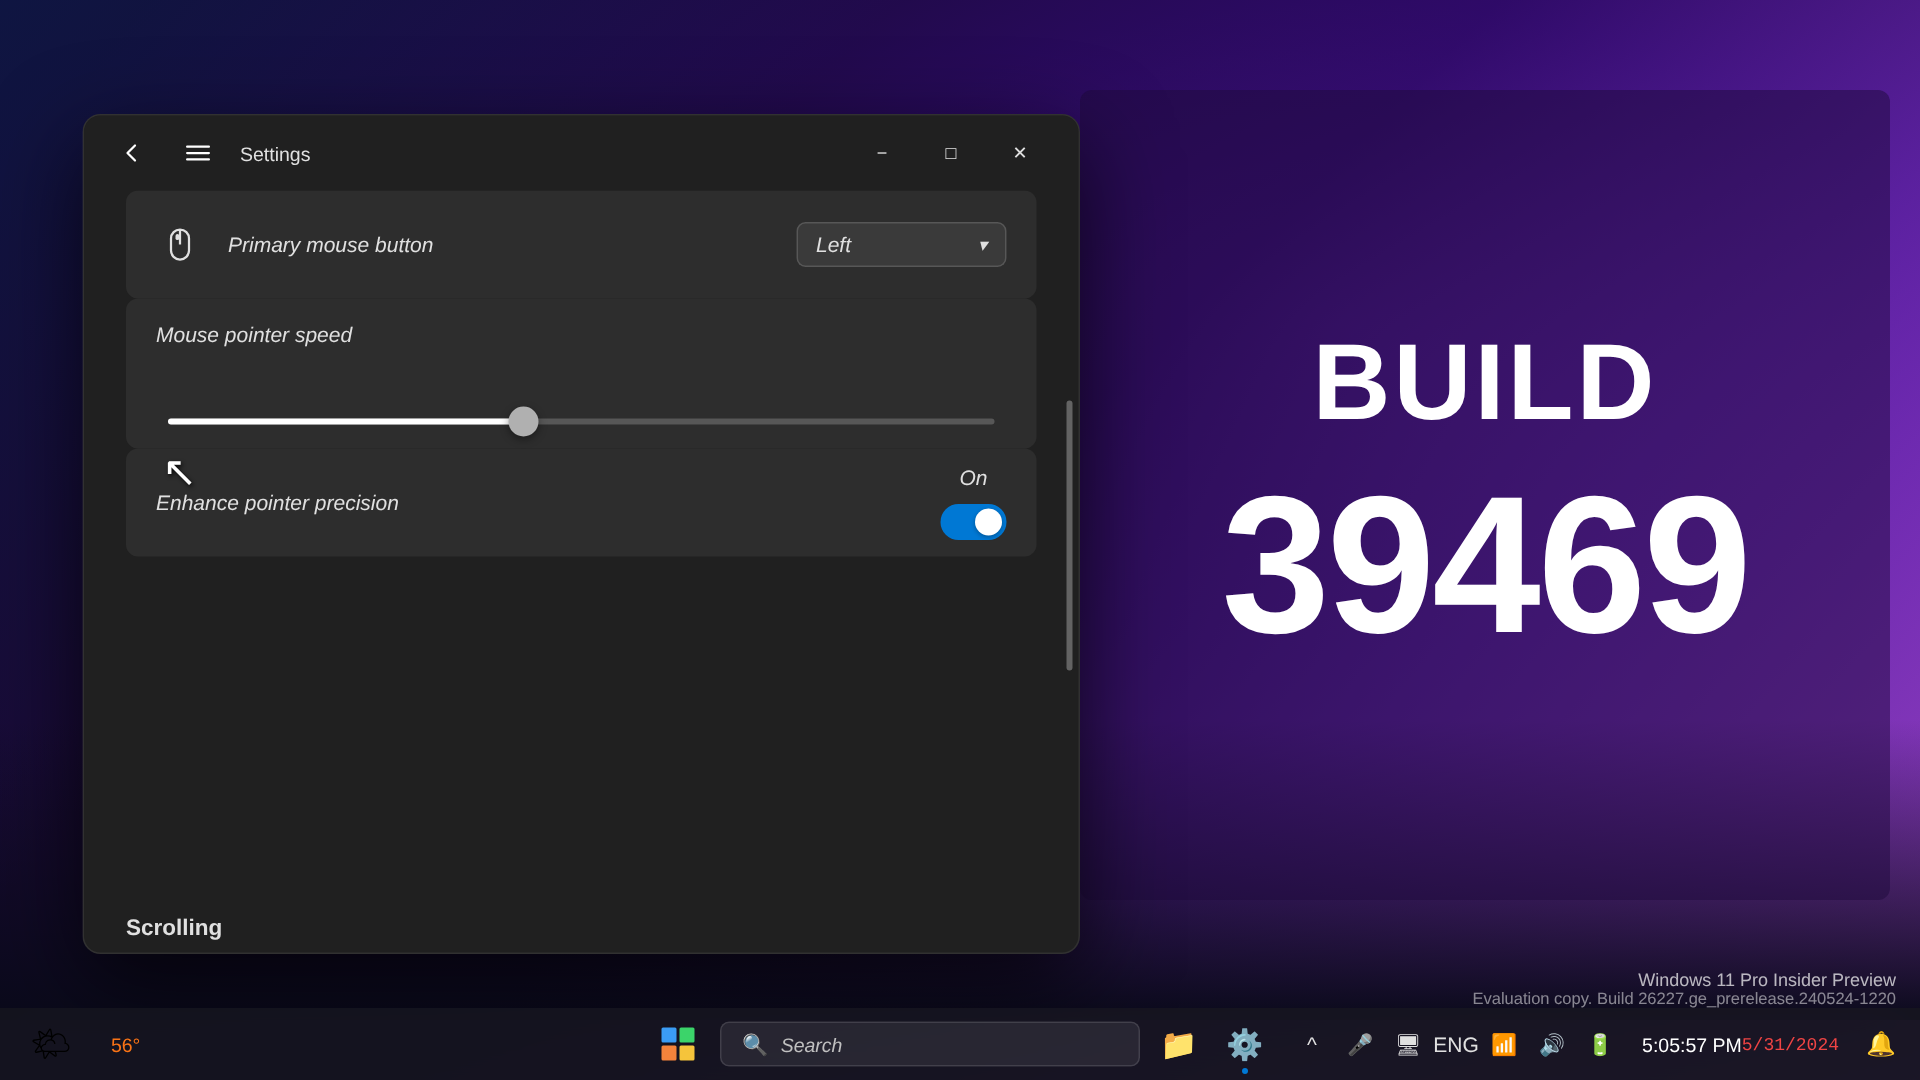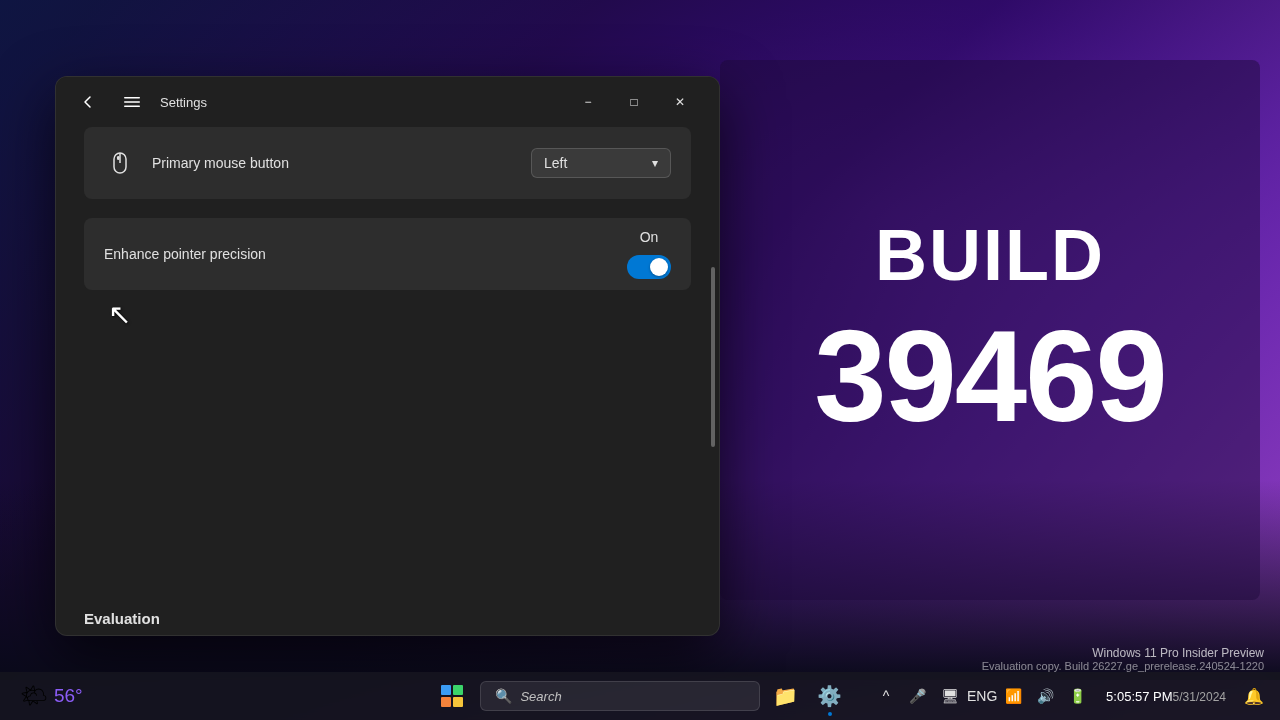--- a/index.html
+++ b/index.html
@@ -156,21 +156,22 @@
       color: white;
     }
 
     
     .content {
       flex: 1;
       padding: 0 28px;
       overflow: hidden;
       display: flex;
       flex-direction: column;
-      gap: 19px;
+      gap: 0;
+      font-style: italic;
     }
 
     
     .setting-card {
       background: #2d2d2d;
       border-radius: 8px;
       padding: 0 20px;
       display: flex;
       align-items: center;
       justify-content: space-between;
@@ -362,23 +363,24 @@
       align-items: center;
       gap: 6px;
       padding: 4px 8px;
       border-radius: 6px;
       cursor: pointer;
     }
     .weather-icon {
       font-size: 22px;
     }
     .weather-temp {
-      font-size: 19px;
-      color: #8b5cf6;
+      font-size: 13px;
+      color: #f97316;
       font-weight: 500;
+      margin-left: 20px;
     }
 
     
     .windows-btn {
       width: 40px;
       height: 40px;
       display: flex;
       align-items: center;
       justify-content: center;
       border-radius: 6px;
@@ -455,21 +457,22 @@
       padding: 2px 6px;
       border-radius: 4px;
     }
     .clock-time {
       font-size: 13px;
       color: white;
       font-weight: 500;
     }
     .clock-date {
       font-size: 12px;
-      color: #a3a3a3;
+      color: #ef4444;
+      font-family: Liberation Mono, monospace;
     }
 
     .notification-btn {
       width: 28px;
       height: 28px;
       display: flex;
       align-items: center;
       justify-content: center;
       border-radius: 4px;
       cursor: pointer;
@@ -564,34 +567,43 @@
           </svg>
         </div>
         <span class="setting-label">Primary mouse button</span>
       </div>
       <div class="dropdown">
         <span class="dropdown-value">Left</span>
         <span class="dropdown-arrow">▾</span>
       </div>
     </div>
 
+    <div class="setting-card tall">
+      <span class="setting-label">Mouse pointer speed</span>
+      <div class="slider-row">
+        <div class="slider-track">
+          <div class="slider-fill"></div>
+          <div class="slider-thumb"></div>
+        </div>
+      </div>
+    </div>
 
     <div class="setting-card short">
       <span class="setting-label">Enhance pointer precision</span>
       <div class="toggle-container">
         <span class="toggle-label-text">On</span>
         <div class="toggle">
           <div class="toggle-knob"></div>
         </div>
       </div>
     </div>
 
   </div>
 
-  <div class="section-label">Evaluation</div>
+  <div class="section-label">Scrolling</div>
 
   <div class="scrollbar"></div>
 
 </div>
 
 <div class="cursor-overlay">↖</div>
 
 <div class="watermark">
   <div class="watermark-line1">Windows 11 Pro Insider Preview</div>
   <div class="watermark-line2">Evaluation copy. Build 26227.ge_prerelease.240524-1220</div>

